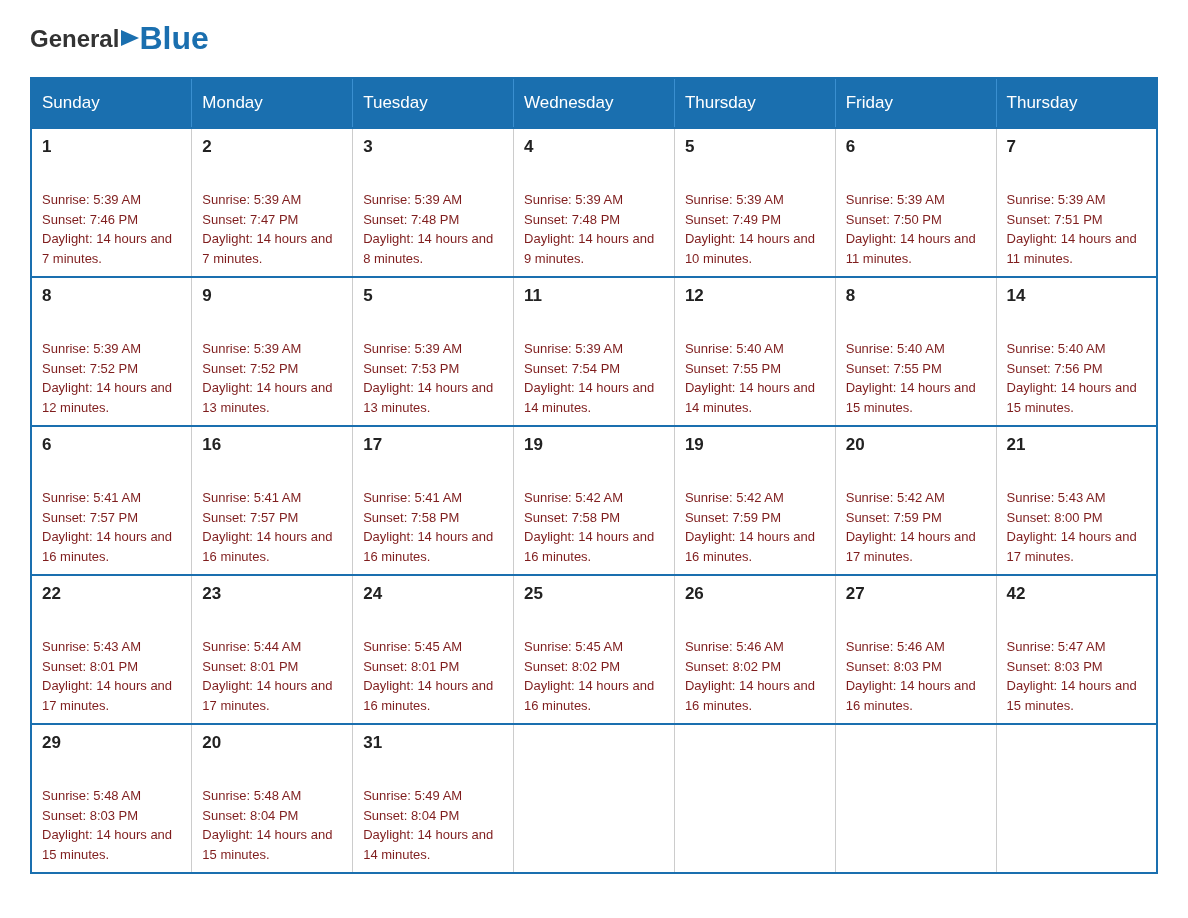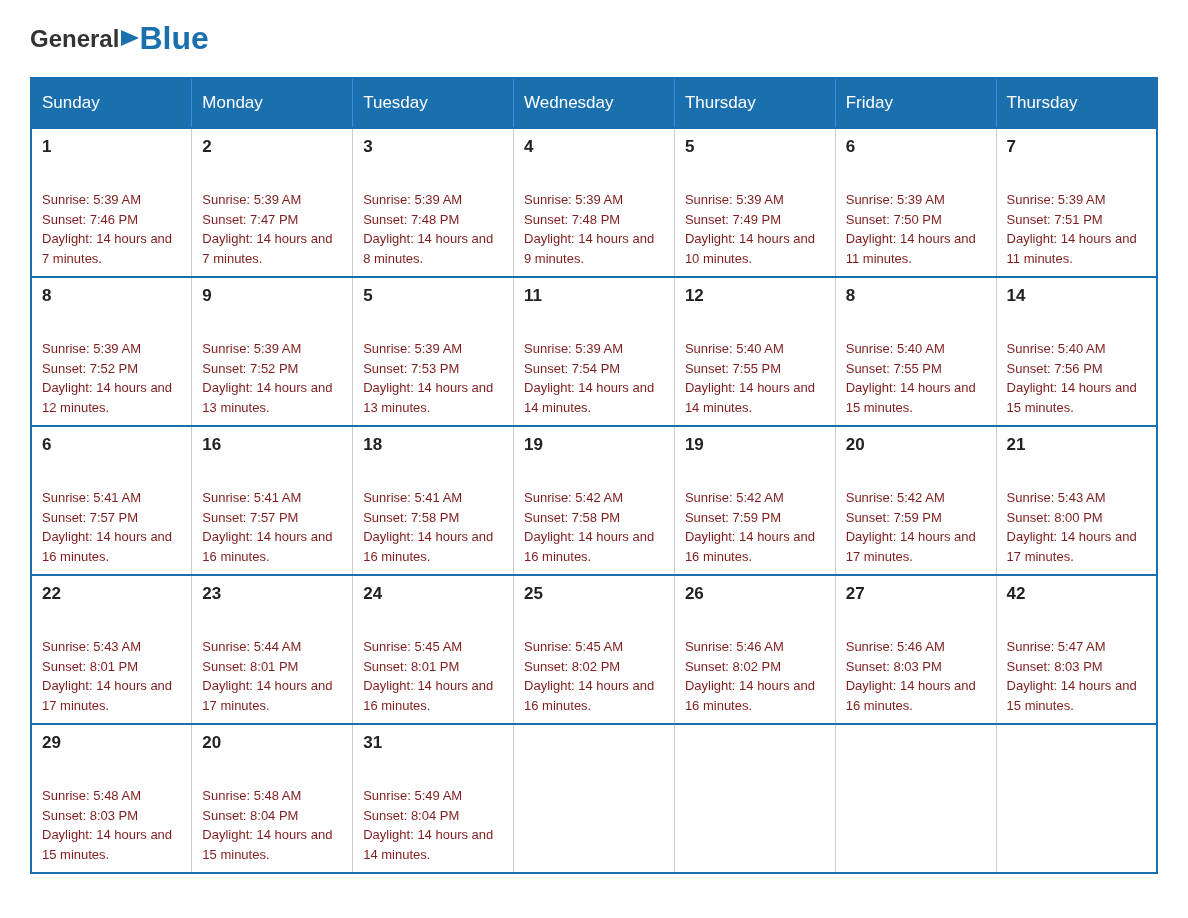--- a/index.html
+++ b/index.html
@@ -199,21 +199,21 @@
       <tr>
         <td>
           <span class="day-number">6</span>
           <div class="day-info">Sunrise: 5:41 AM<br>Sunset: 7:57 PM<br>Daylight: 14 hours and 16 minutes.</div>
         </td>
         <td>
           <span class="day-number">16</span>
           <div class="day-info">Sunrise: 5:41 AM<br>Sunset: 7:57 PM<br>Daylight: 14 hours and 16 minutes.</div>
         </td>
         <td>
-          <span class="day-number">18</span>
+          <span class="day-number">17</span>
           <div class="day-info">Sunrise: 5:41 AM<br>Sunset: 7:58 PM<br>Daylight: 14 hours and 16 minutes.</div>
         </td>
         <td>
           <span class="day-number">19</span>
           <div class="day-info">Sunrise: 5:42 AM<br>Sunset: 7:58 PM<br>Daylight: 14 hours and 16 minutes.</div>
         </td>
         <td>
           <span class="day-number">19</span>
           <div class="day-info">Sunrise: 5:42 AM<br>Sunset: 7:59 PM<br>Daylight: 14 hours and 16 minutes.</div>
         </td>

